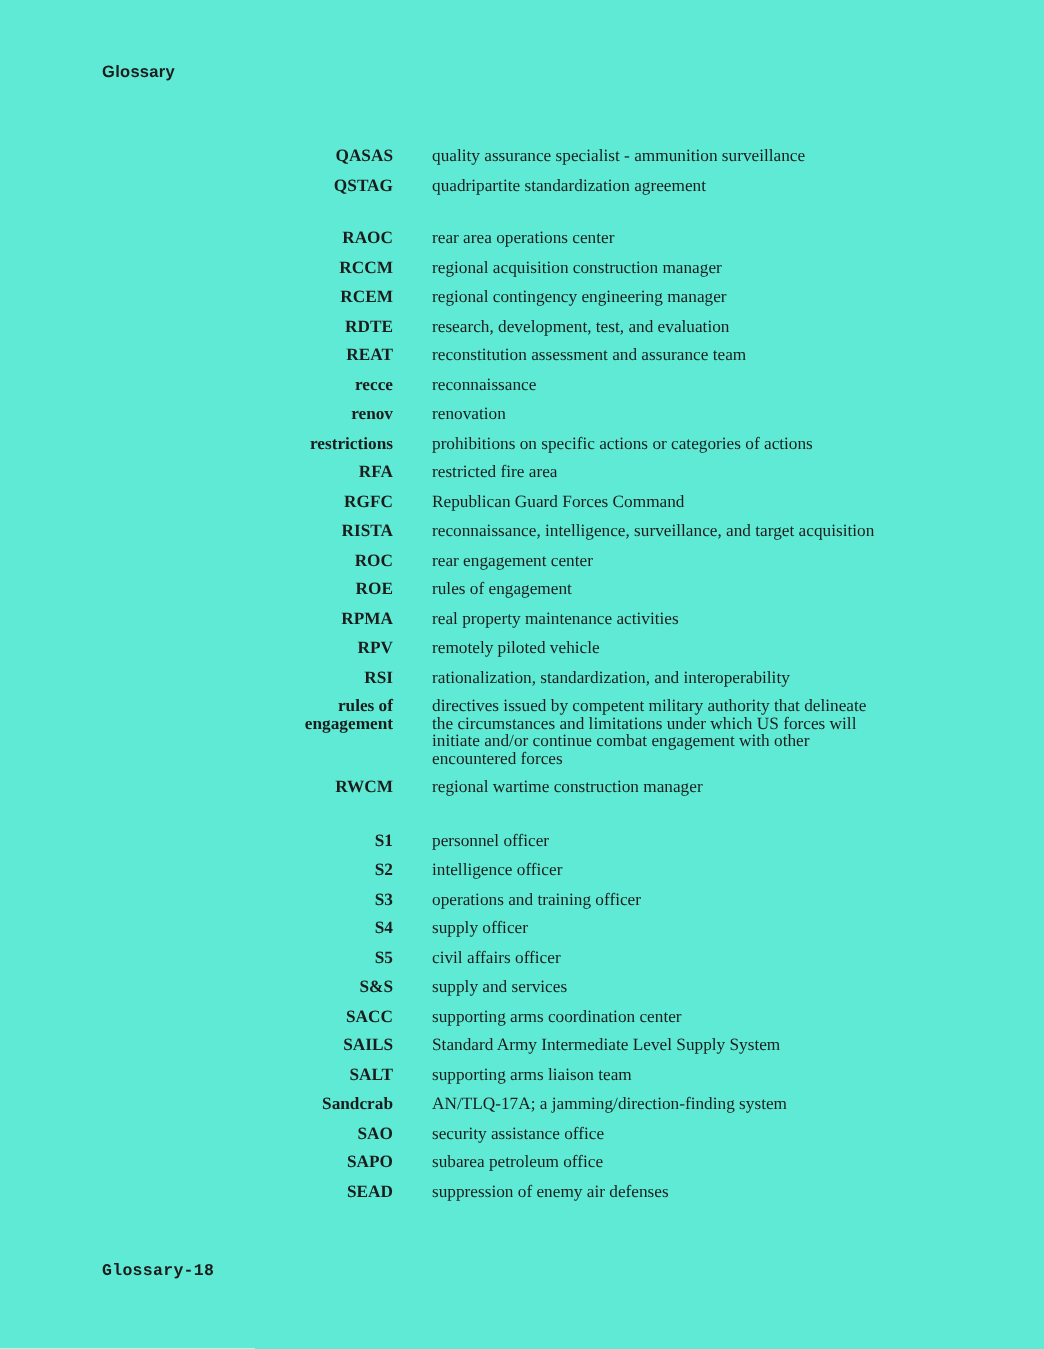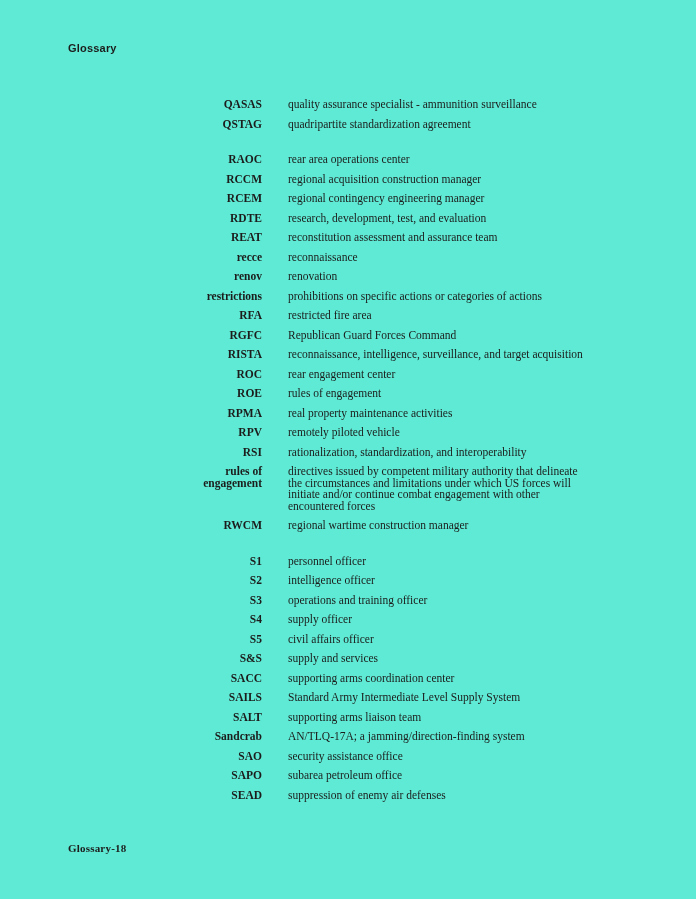--- a/index.html
+++ b/index.html
@@ -22,21 +22,21 @@
     top: 42px;
     font-family: "Liberation Sans", sans-serif;
     font-weight: bold;
     font-size: 11px;
     letter-spacing: 0.2px;
   }
   .running-footer {
     position: absolute;
     left: 68px;
     top: 842px;
-    font-family: Liberation Serif, serif;
+    font-family: Liberation Mono, monospace;
     font-weight: bold;
     font-size: 11px;
     letter-spacing: 0.2px;
   }
   .glossary-list {
     position: absolute;
     left: 68px;
     top: 99px;
     width: 503px;
   }

